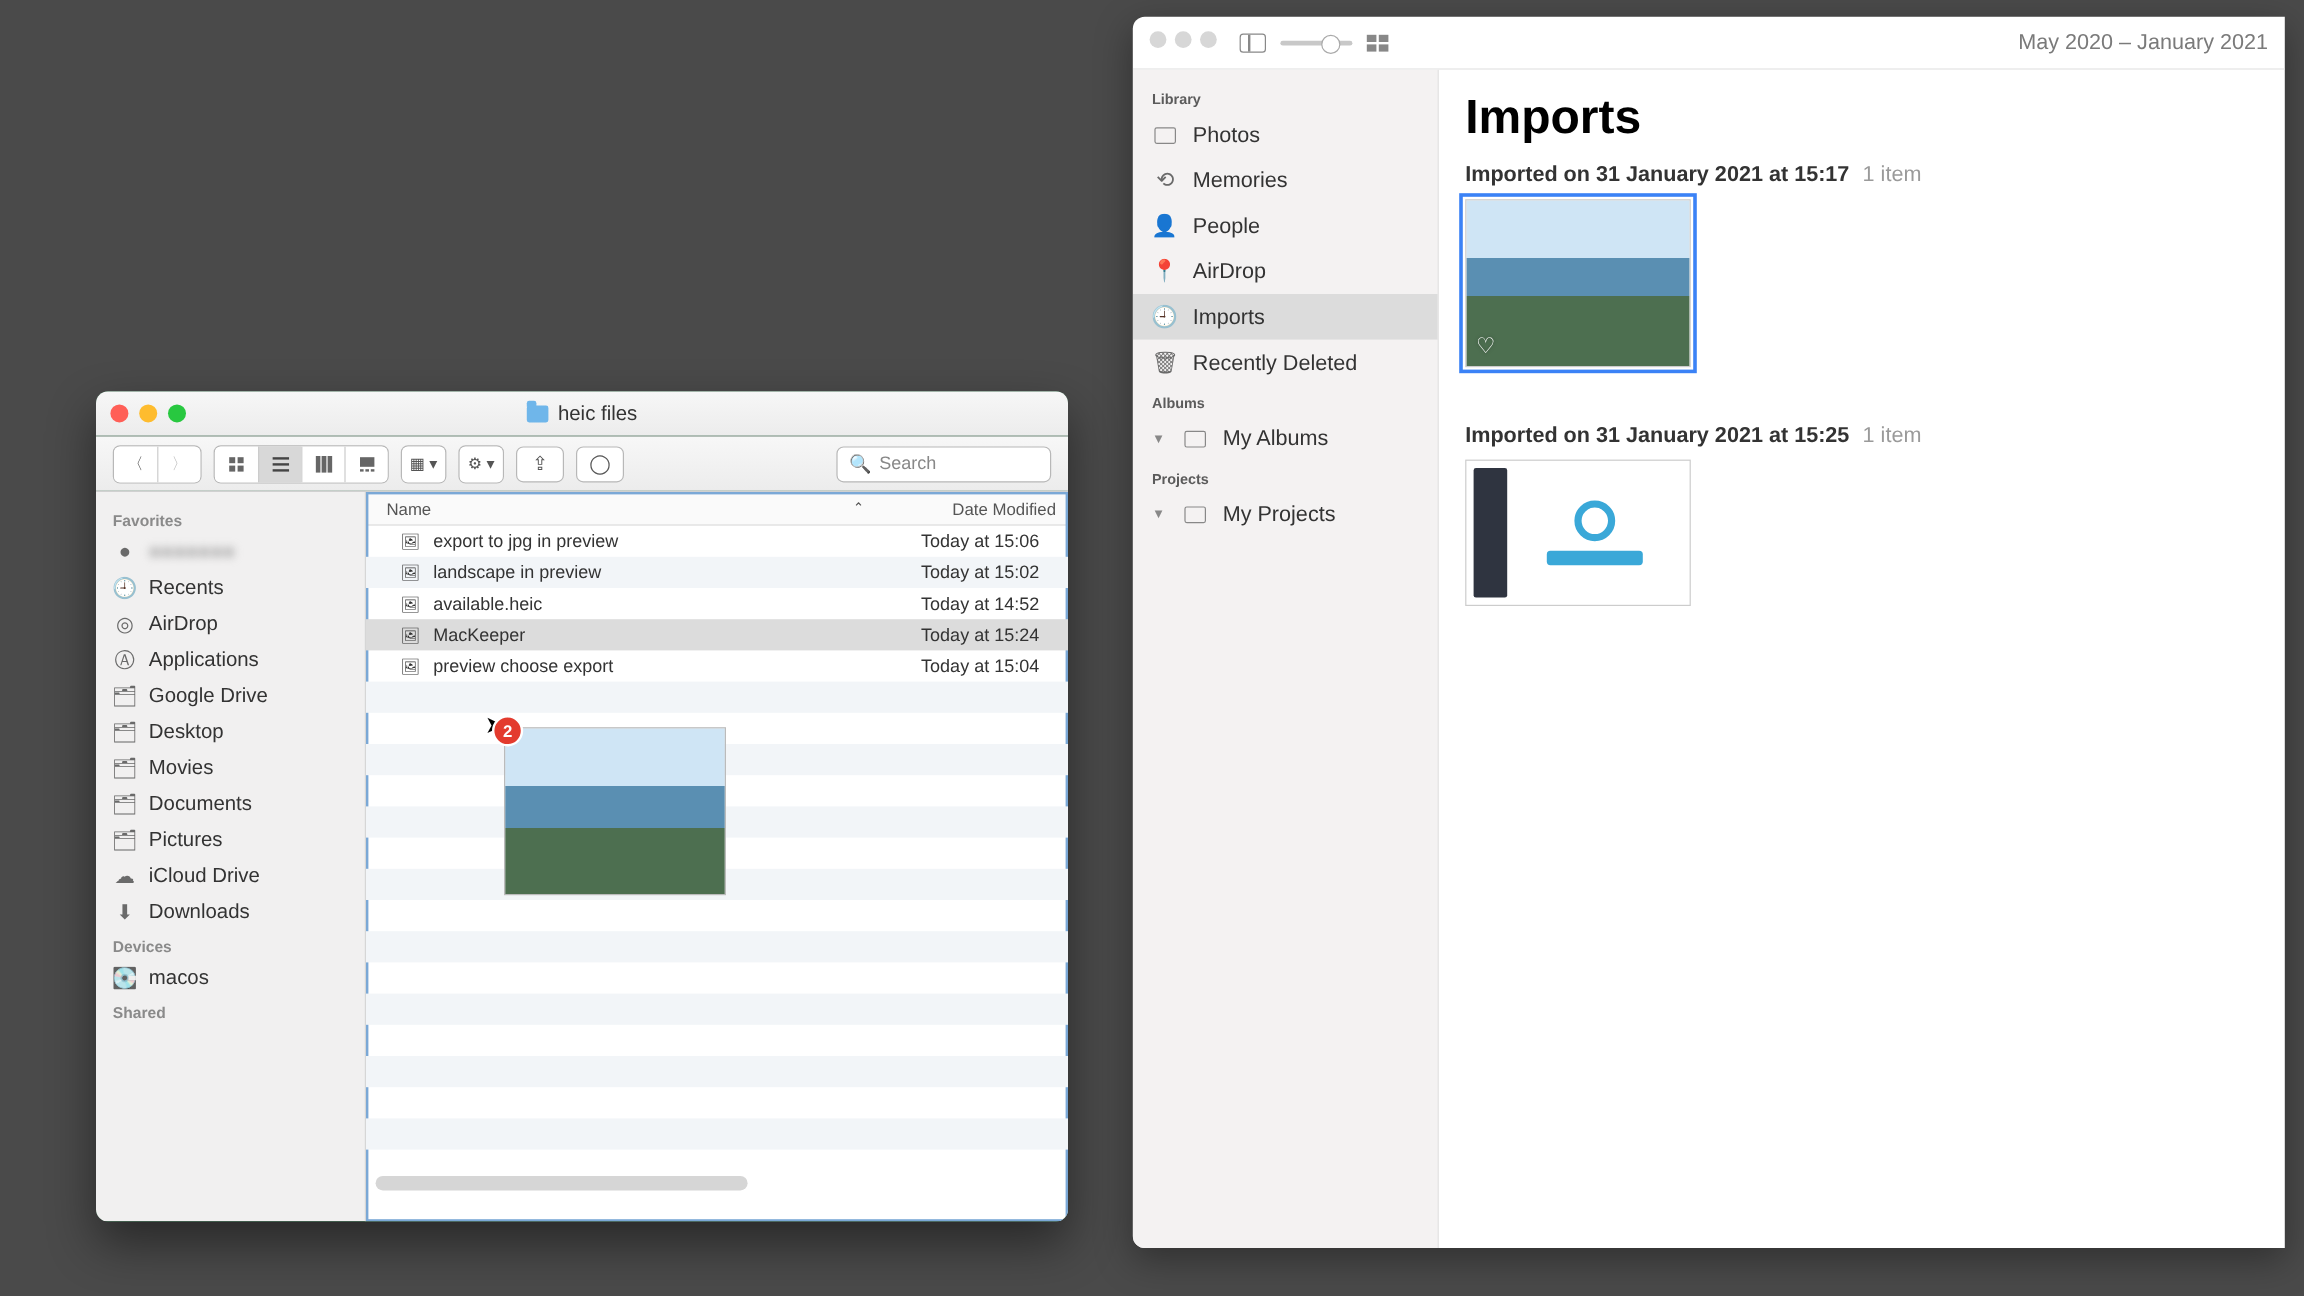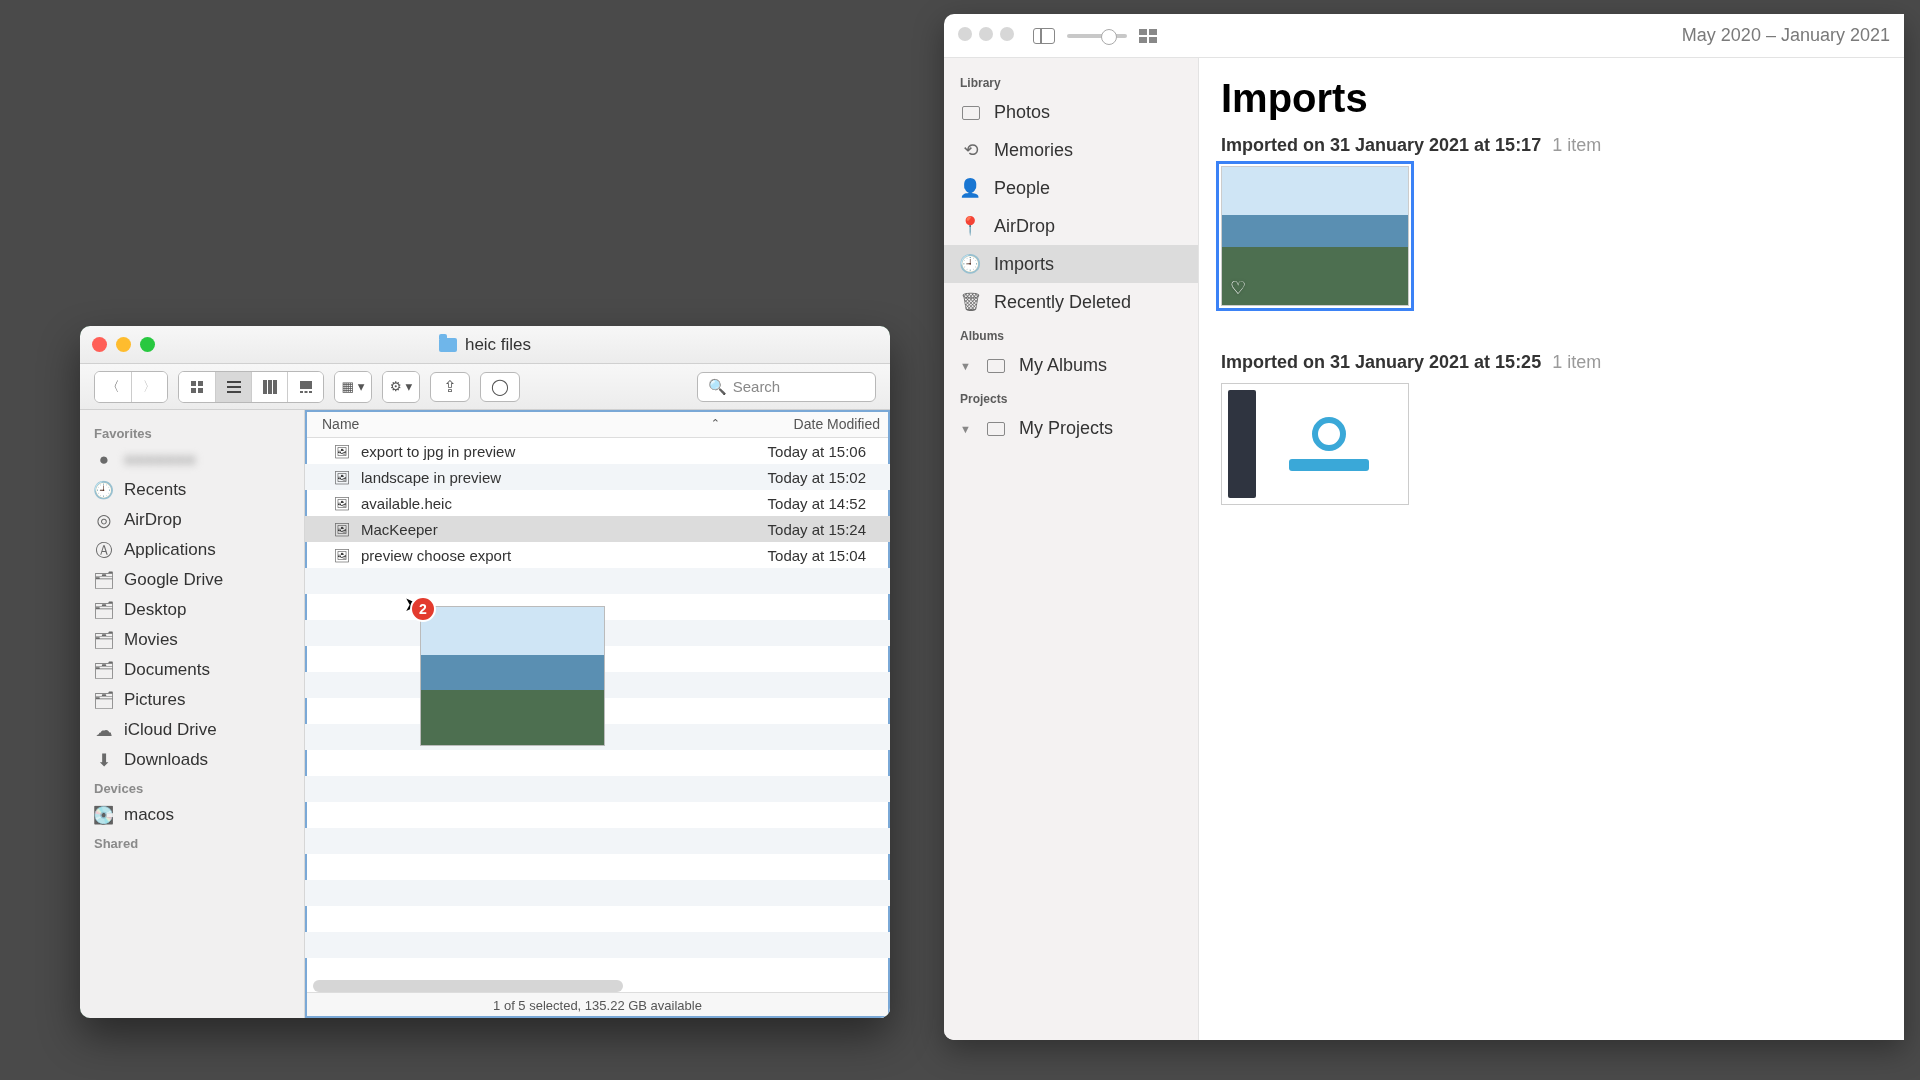--- a/index.html
+++ b/index.html
@@ -366,21 +366,20 @@
             <div></div>
             <div></div>
             <div></div>
             <div></div>
             <div></div>
             <div></div>
             <div></div>
         </div>
       </div>
       <div class="hscroll"></div>
-      <div class="finder-status">1 of 5 selected, 135.22 GB available</div>
     </div>
   </div>
 </div>
 
 <div class="cursor-arrow">➤</div>
 <div class="drag-thumb">
   <div class="img"></div>
   <div class="drag-badge">2</div>
 </div>
 

